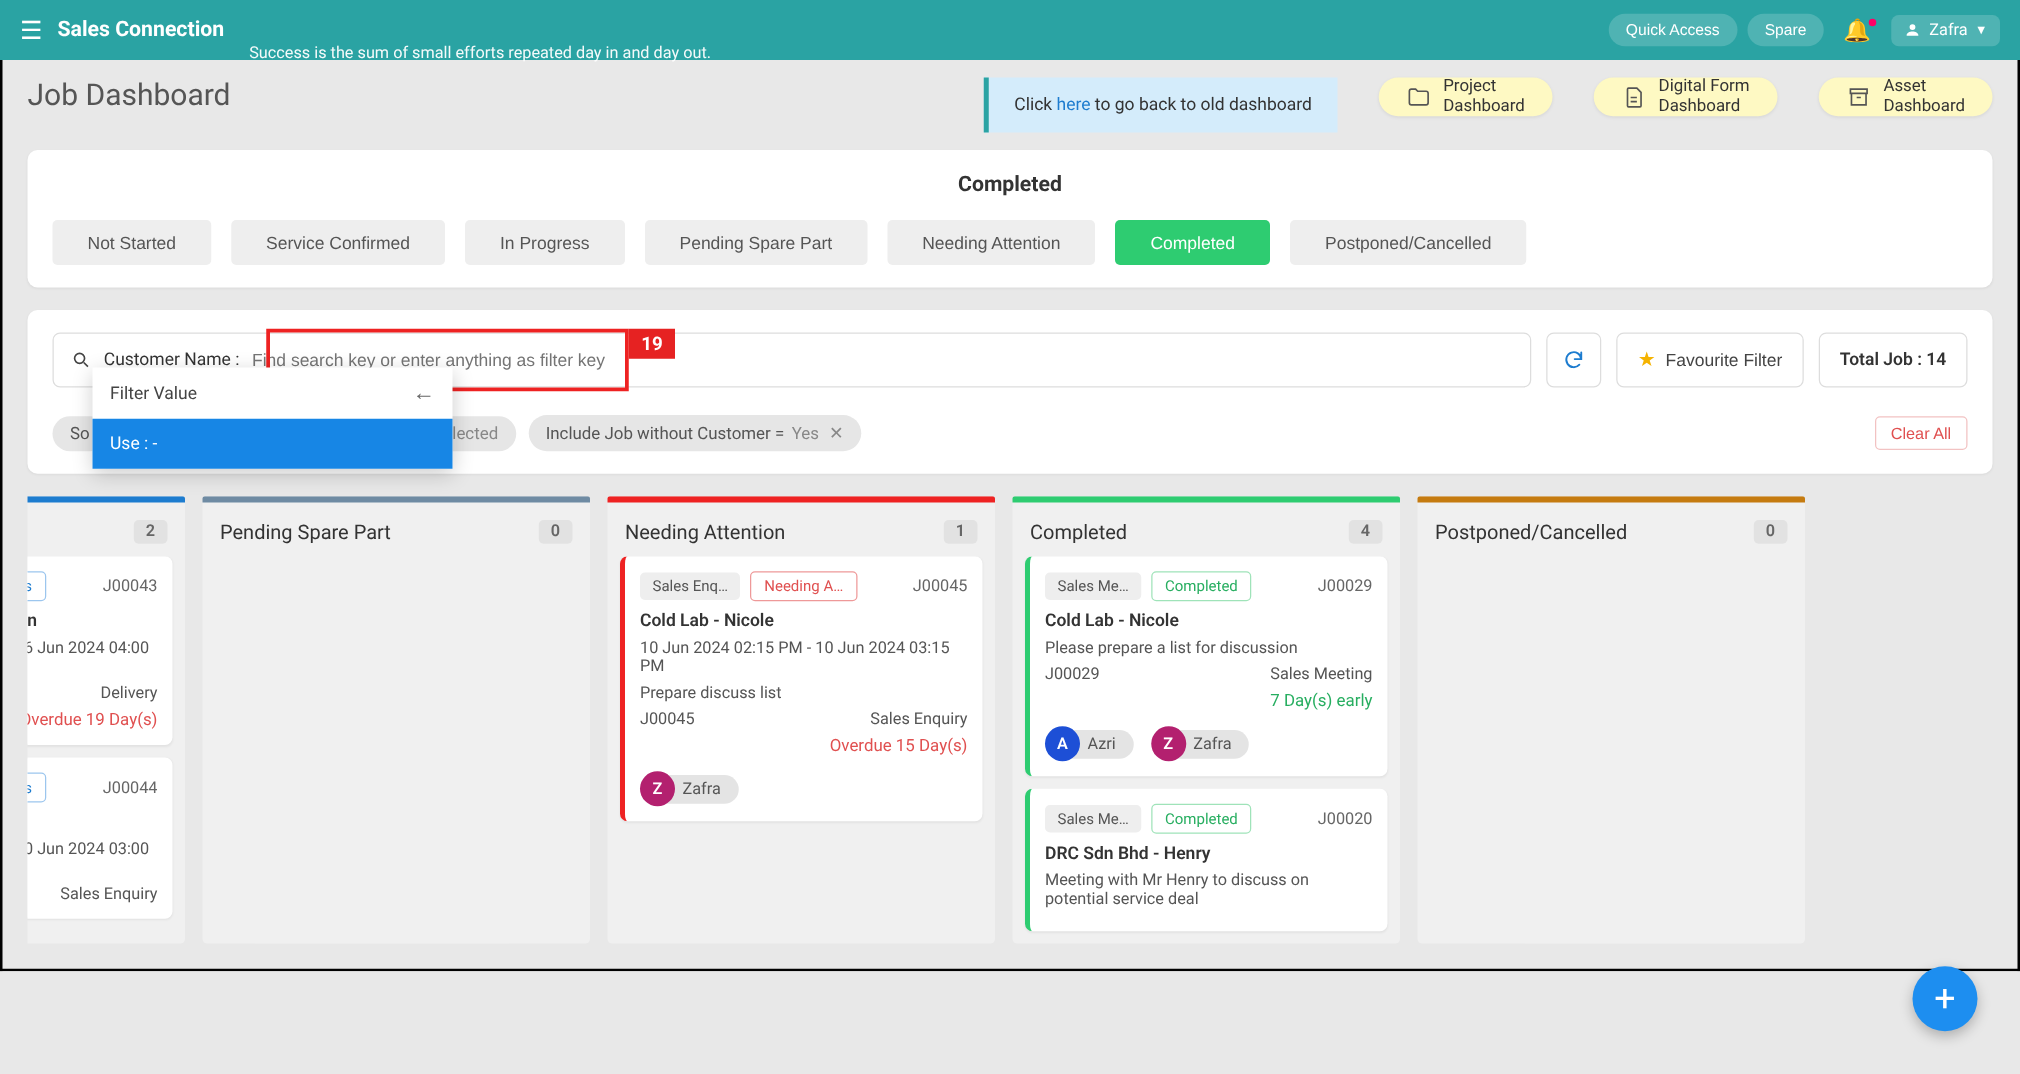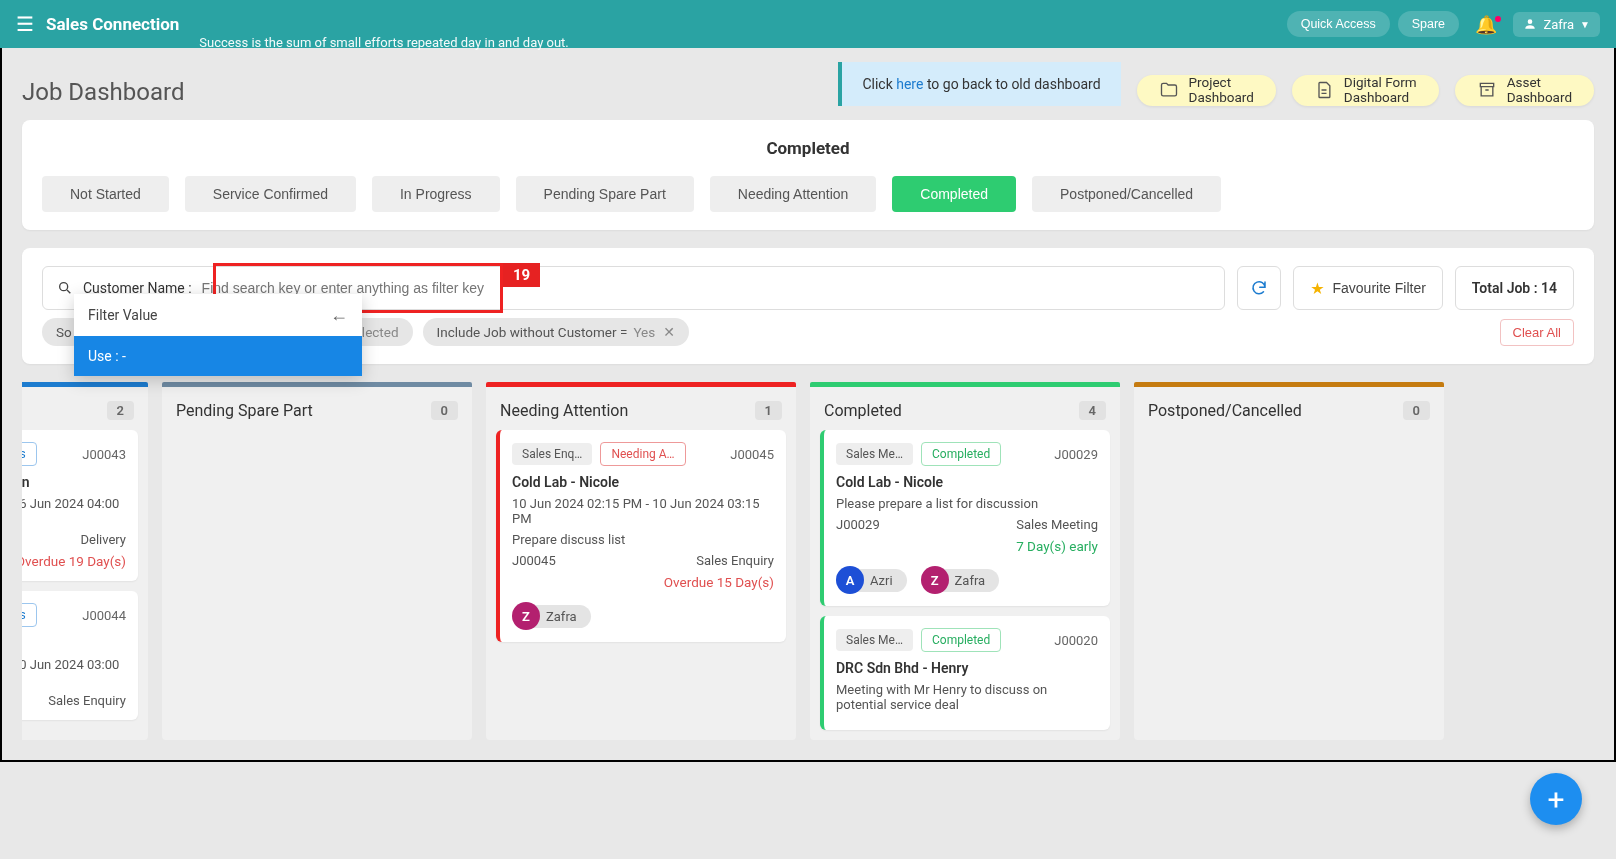--- a/index.html
+++ b/index.html
@@ -15,21 +15,21 @@
   .bell { position: relative; font-size: 18px; padding: 0 8px; cursor: pointer; }
   .bell::after { content:''; position:absolute; top:2px; right:4px; width:6px; height:6px; background:#f06; border-radius:50%; }
   .user-chip { display:flex; align-items:center; gap:6px; background:#4fb3b3; padding:5px 10px; border-radius:6px; font-size:13px; cursor:pointer; }
   .user-chip svg { width:14px; height:14px; fill:#fff; }
   .caret { font-size:10px; }
 
   
   .page { padding: 14px 20px 20px 20px; border: 2px solid #000; border-top: none; }
 
   
-  .header-row { display:flex; align-items:flex-end; gap:16px; margin-bottom:14px; }
+  .header-row { display:flex; align-items:flex-start; gap:33px; margin-bottom:14px; }
   .page-title { font-size: 24px; color:#555; font-weight:400; }
   .spacer { flex:1; }
   .notice-box { background:#d4ecfb; border-left:4px solid #2aa3a3; padding:14px 20px; font-size:14px; color:#333; }
   .notice-box a { color:#1d7ccf; text-decoration:none; }
   .dash-link { background:#fef9c3; border-radius:30px; padding:0 22px; display:flex; align-items:center; gap:10px; cursor:pointer; box-shadow:0 1px 3px rgba(0,0,0,.08); }
   .dash-link .icon { width:20px; height:20px; stroke:#555; fill:none; }
   .dash-link .txt { font-size:13.5px; line-height:1.15; color:#333; }
 
   
   .white-card { background:#fff; border-radius:8px; padding:18px 20px; margin-bottom:18px; box-shadow:0 1px 2px rgba(0,0,0,.05); }
@@ -46,21 +46,21 @@
   .search-box .lbl { font-size:14px; color:#333; }
   .search-box input { border:none; outline:none; flex:1; font-size:14px; height:40px; background:transparent; }
   .red-rect { position:absolute; border:3px solid #e22; left:170px; top:-4px; width:290px; height:50px; pointer-events:none; }
   .red-badge { position:absolute; left:460px; top:-4px; background:#e62222; color:#fff; font-weight:700; font-size:15px; padding:3px 10px; }
   .refresh-btn { width:44px; height:44px; border:1px solid #ddd; border-radius:6px; background:#fff; display:flex; align-items:center; justify-content:center; cursor:pointer; }
   .refresh-btn svg { width:18px; height:18px; stroke:#1d7ccf; fill:none; }
   .fav-btn { height:44px; border:1px solid #ddd; border-radius:6px; background:#fff; padding:0 16px; display:flex; align-items:center; gap:8px; cursor:pointer; font-size:14px; color:#444; }
   .fav-btn .star { color:#f5b301; font-size:16px; }
   .total-box { height:44px; border:1px solid #ddd; border-radius:6px; background:#fff; padding:0 16px; display:flex; align-items:center; font-size:14px; font-weight:600; color:#333; }
   
-  .chip-row { display:flex; align-items:center; gap:10px; margin-top:8px; flex-wrap:wrap; }
+  .chip-row { display:flex; align-items:center; gap:10px; margin-top:22px; flex-wrap:wrap; }
   .chip { background:#e6e6e6; border-radius:16px; padding:6px 14px; font-size:13.5px; color:#555; display:flex; align-items:center; gap:6px; }
   .chip .k { color:#555; }
   .chip .v { color:#888; }
   .chip .x { color:#888; cursor:pointer; font-size:14px; margin-left:2px; }
   .clear-all { margin-left:auto; color:#e05050; border:1px solid #f2c2c2; background:#fff; padding:5px 12px; border-radius:4px; font-size:13px; cursor:pointer; }
 
   
   .filter-pop { position:absolute; left:52px; top:46px; width:288px; box-shadow:0 4px 16px rgba(0,0,0,.2); background:#fff; z-index:50; }
   .filter-pop-head { padding:10px 14px; font-size:14px; color:#444; display:flex; align-items:center; justify-content:space-between; }
   .filter-pop-head .back { cursor:pointer; font-size:18px; color:#666; }

